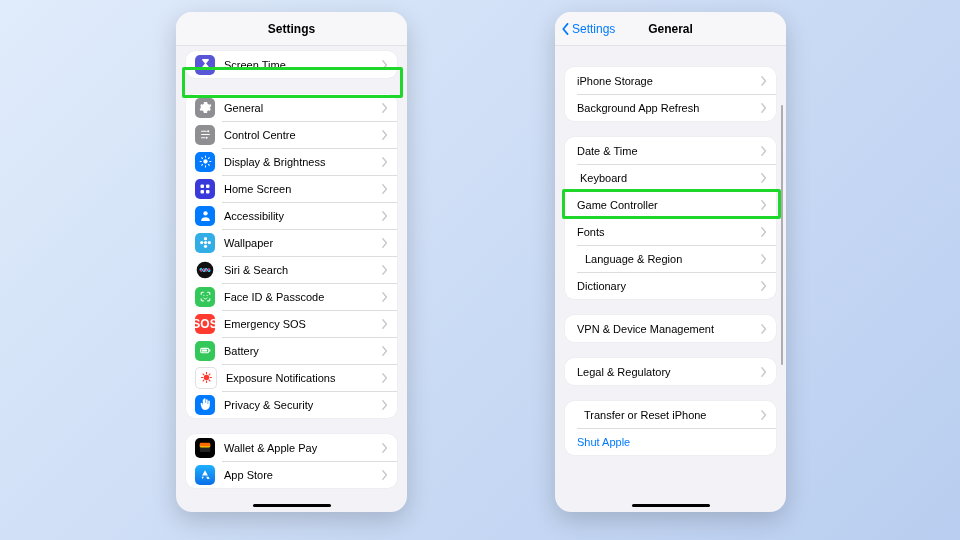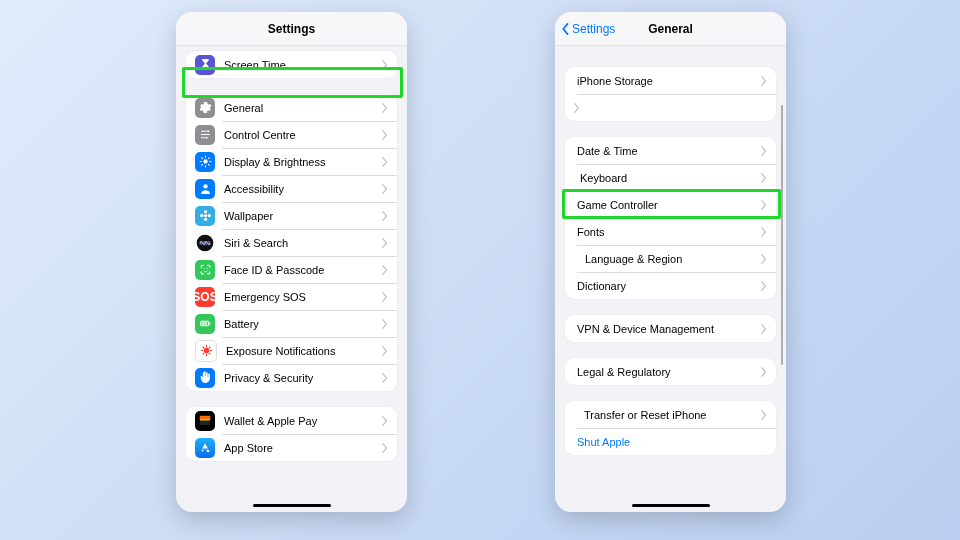--- a/index.html
+++ b/index.html
@@ -304,20 +304,33 @@
             </svg>
           </span>
         <span class="label">Display &amp; Brightness</span>
         <span class="chev">
             <svg width="6" height="10">
               <use href="#chev"></use>
             </svg>
           </span>
       </div>
       <div class="row">
+        <span class="icon" style="background:#3a3adb">
+            <svg width="12" height="12">
+              <use href="#grid"></use>
+            </svg>
+          </span>
+        <span class="label">Home Screen</span>
+        <span class="chev">
+            <svg width="6" height="10">
+              <use href="#chev"></use>
+            </svg>
+          </span>
+      </div>
+      <div class="row">
         <span class="icon bg-blue">
             <svg width="13" height="13">
               <use href="#person"></use>
             </svg>
           </span>
         <span class="label">Accessibility</span>
         <span class="chev">
             <svg width="6" height="10">
               <use href="#chev"></use>
             </svg>
@@ -460,20 +473,21 @@
     <div class="group" style="margin-top:22px">
       <div class="row no-icon">
         <span class="label" style="margin-left:3px">iPhone Storage</span>
         <span class="chev">
             <svg width="6" height="10">
               <use href="#chev"></use>
             </svg>
           </span>
       </div>
       <div class="row no-icon">
+        <span class="label" style="margin-left:3px">Background App Refresh</span>
         <span class="chev">
             <svg width="6" height="10">
               <use href="#chev"></use>
             </svg>
           </span>
       </div>
     </div>
 
     <div class="group">
       <div class="row no-icon">

